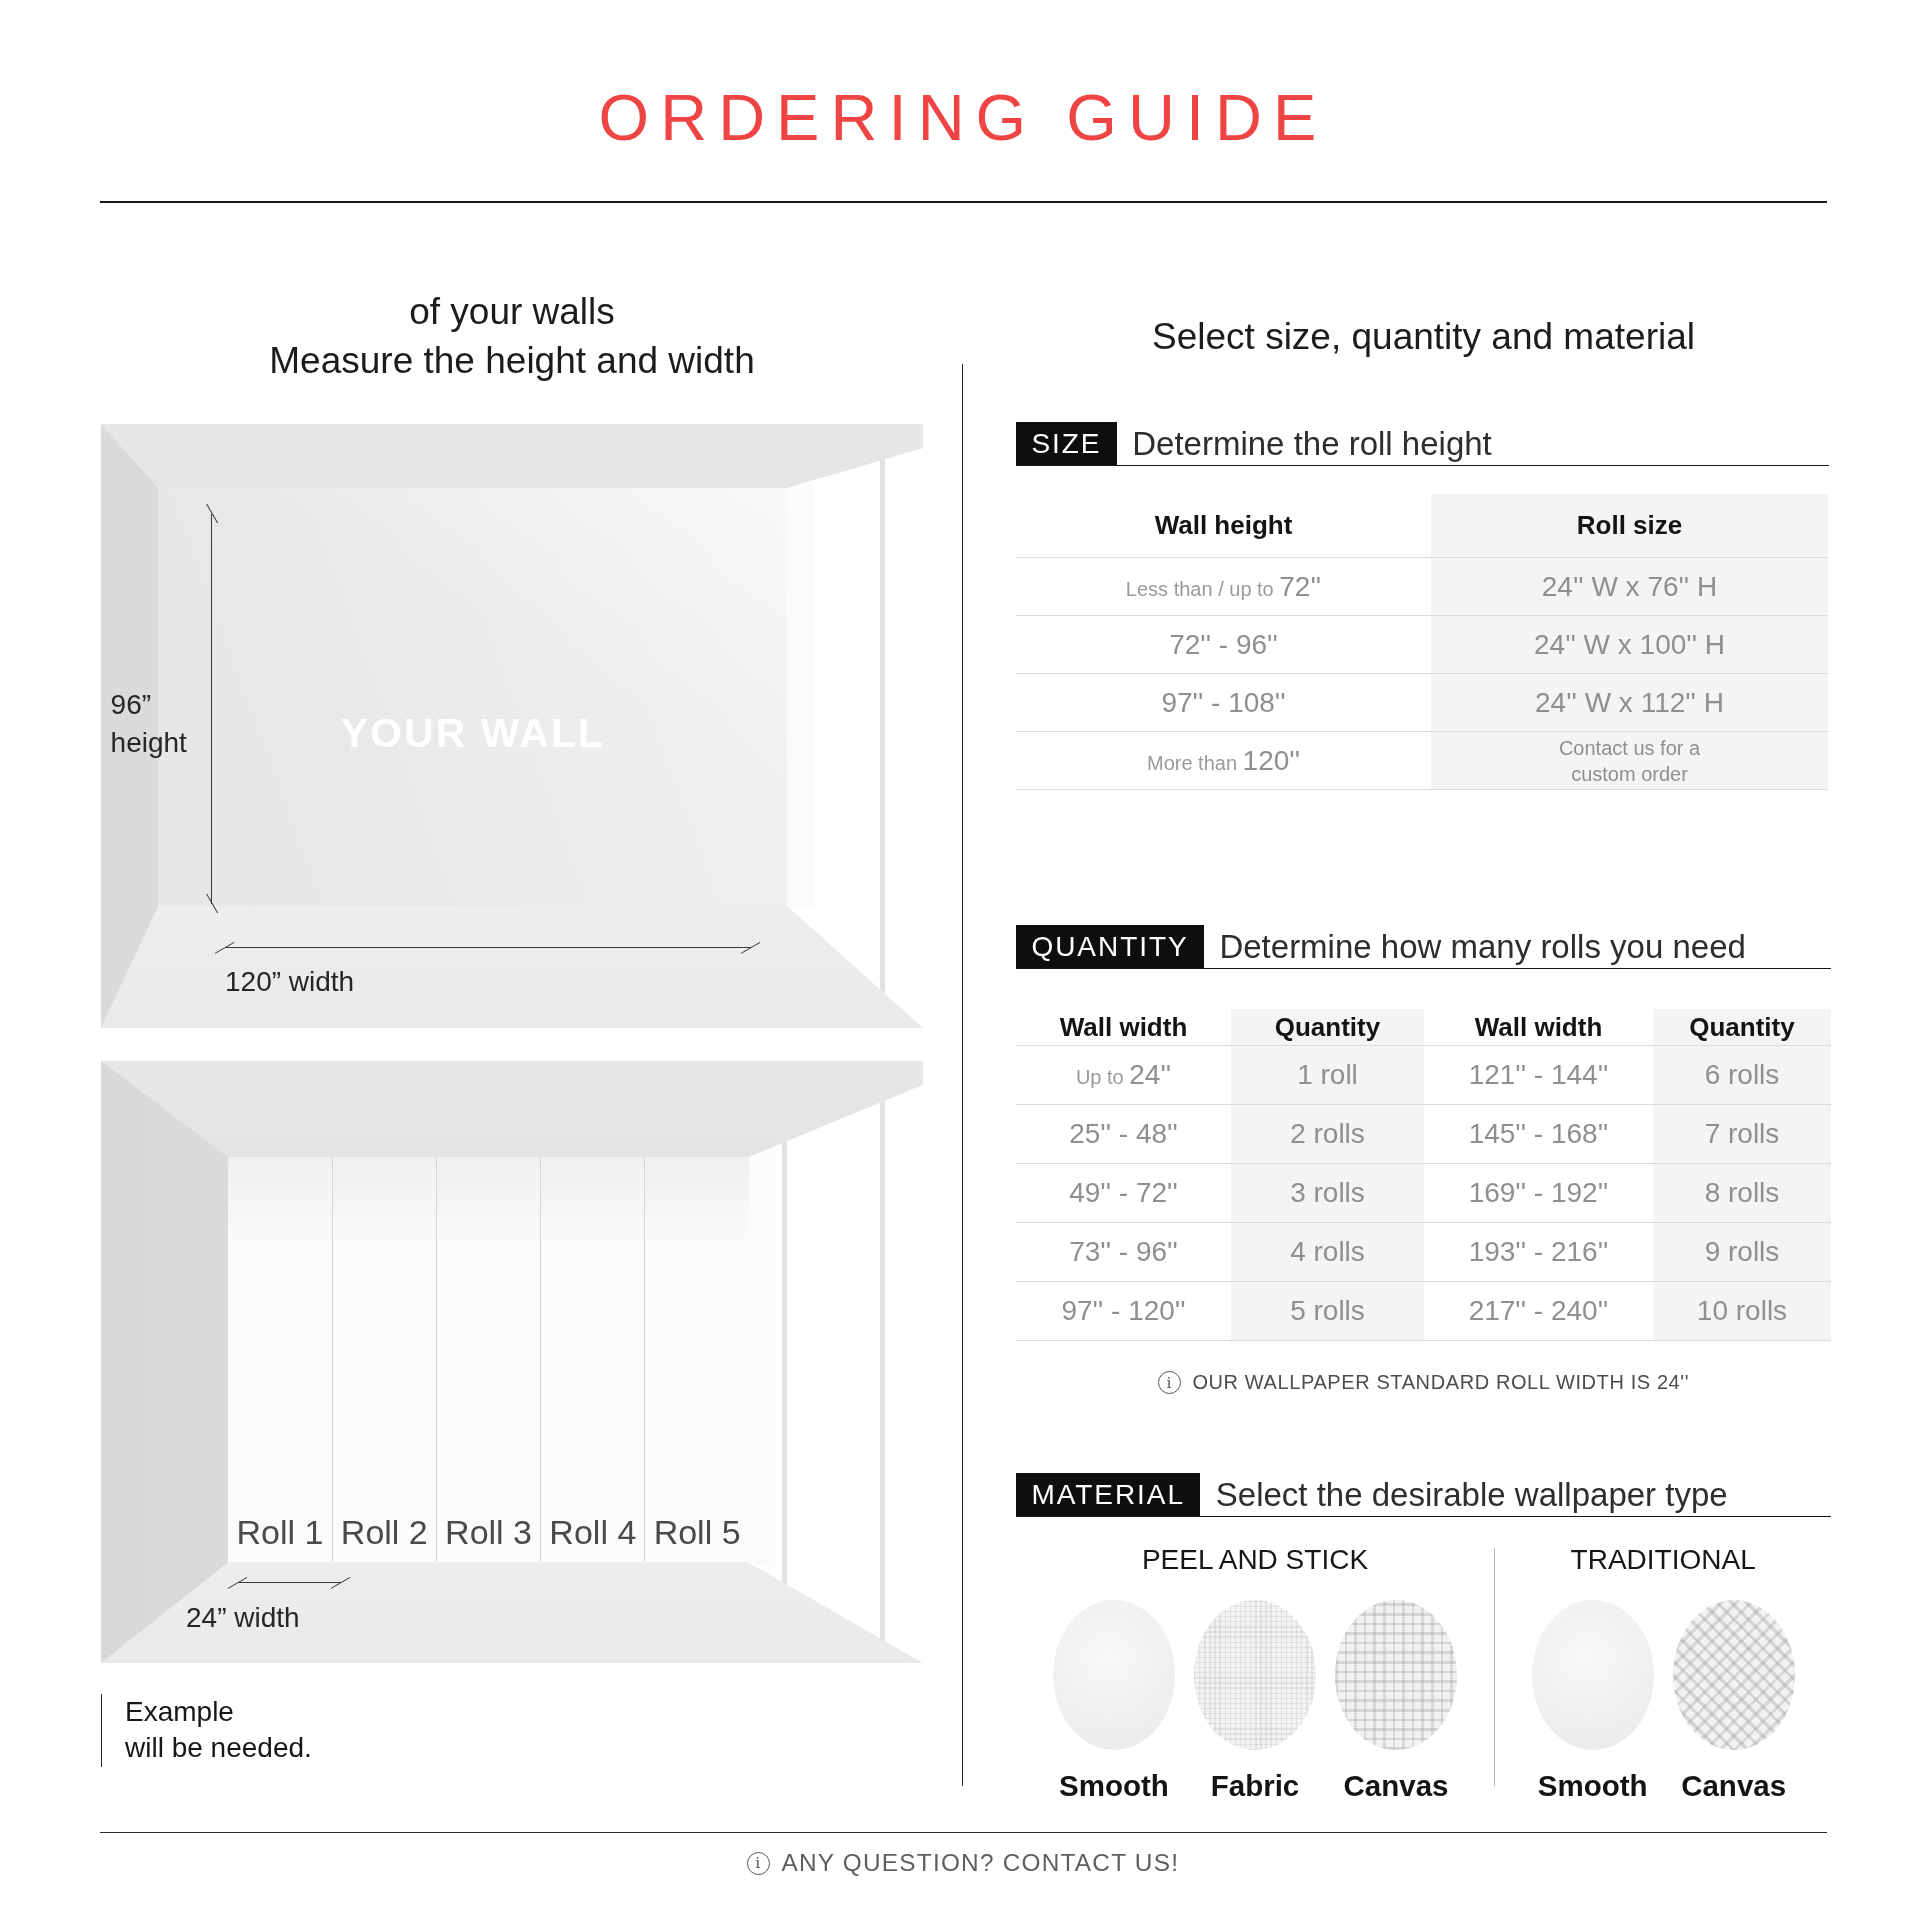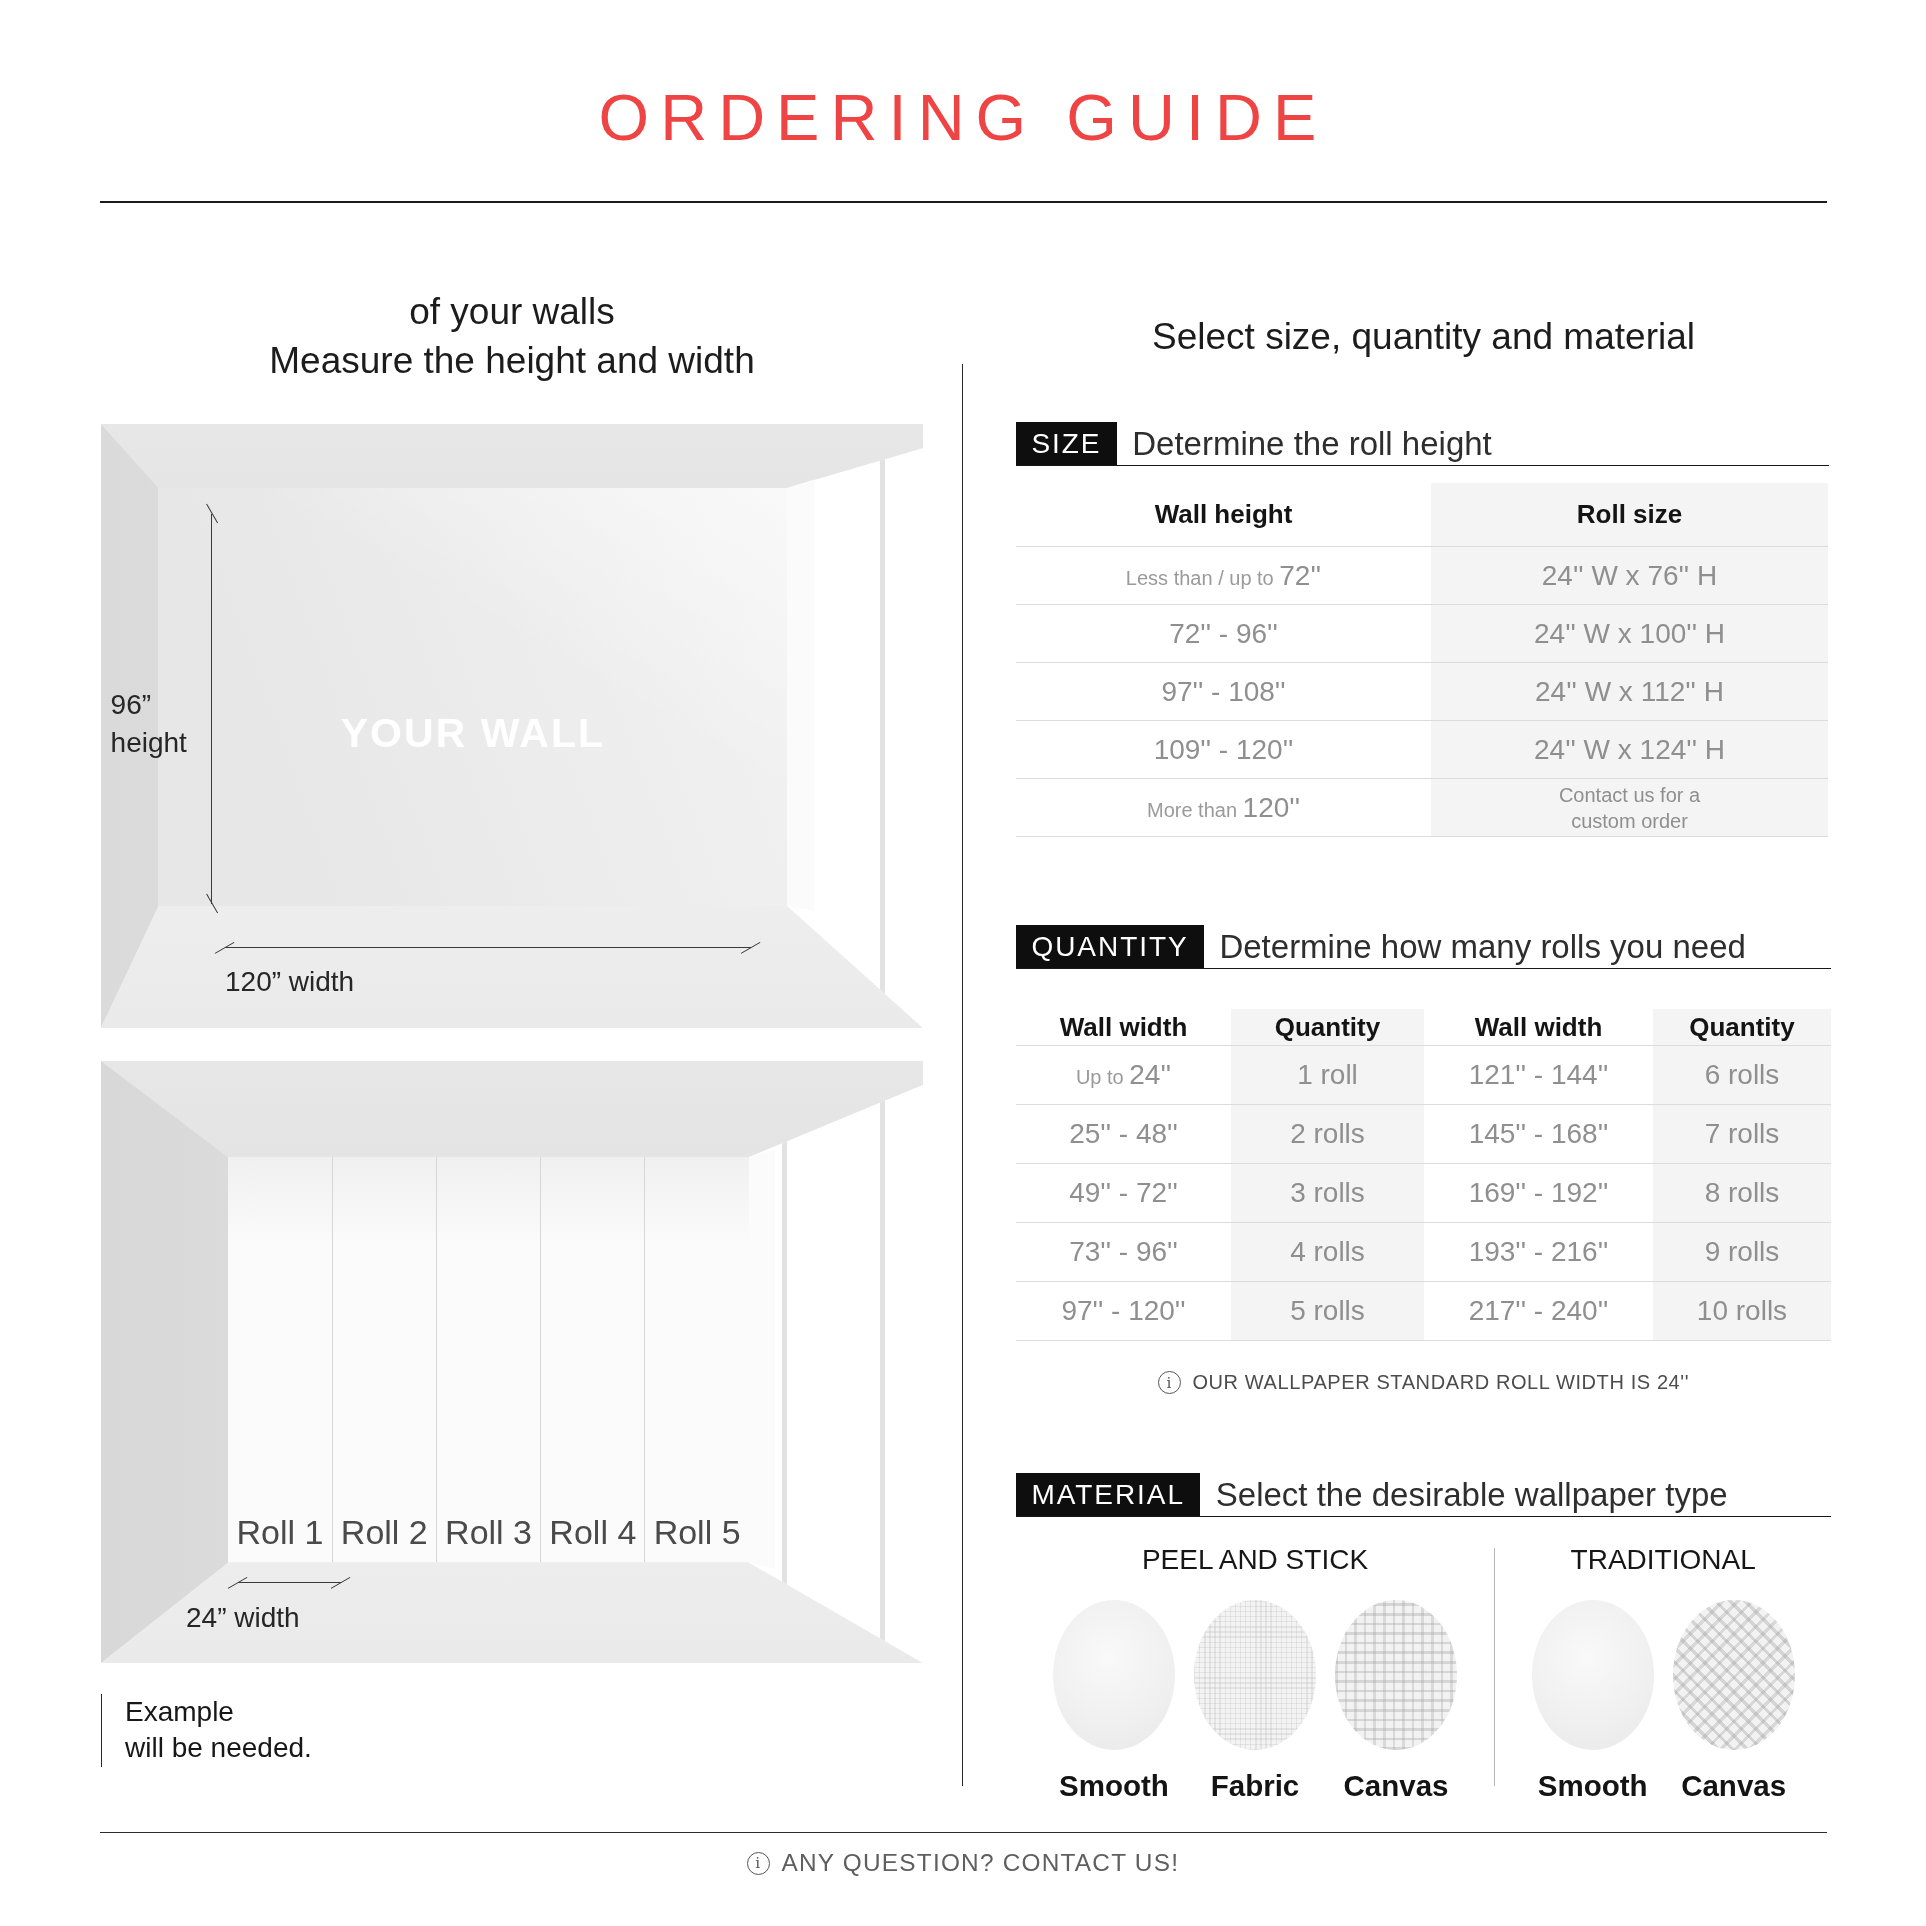--- a/index.html
+++ b/index.html
@@ -80,21 +80,21 @@
   .section-header{position:absolute;left:1016px;height:44px;border-bottom:1.9px solid #171717;
      display:flex;align-items:stretch;}
   .badge{background:var(--badge-bg);color:var(--badge-text);font-size:28px;font-weight:500;
      letter-spacing:0.07em;padding:0 15.4px;display:flex;align-items:center;}
   .section-sub{font-size:33px;color:#2e2e2e;margin-left:15.4px;align-self:center;white-space:nowrap;}
   .hdr-size{top:422px;width:813px;}
   .hdr-qty{top:925px;width:815px;}
   .hdr-mat{top:1473px;width:815px;}
 
   .table{position:absolute;left:1016px;}
-  .t-size{top:483px;width:812px;border-bottom:0.6px solid var(--sep);}
+  .t-size{top:494px;width:812px;border-bottom:0.6px solid var(--sep);}
   .t-qty{top:1009px;width:815px;border-bottom:0.6px solid var(--sep);}
   .shade{position:absolute;top:0;bottom:0;background:var(--shade);}
   .t-size .shade{left:415px;width:397px;}
   .t-qty .shade-a{left:215px;width:193px;}
   .t-qty .shade-b{left:637px;width:178px;}
   .trow{position:relative;display:flex;align-items:center;}
   .trow + .trow{border-top:0.6px solid var(--sep);}
   .t-size .h-row{height:63px;}
   .t-qty .h-row{height:36px;}
   .t-size .d-row{height:58px;}
@@ -229,24 +229,20 @@
     </div>
     <div class="trow d-row">
       <div class="cell c1"><span class="pre"></span><span>72'' - 96''</span></div>
       <div class="cell c2">24'' W x 100'' H</div>
     </div>
     <div class="trow d-row">
       <div class="cell c1"><span class="pre"></span><span>97'' - 108''</span></div>
       <div class="cell c2">24'' W x 112'' H</div>
     </div>
     <div class="trow d-row">
-      <div class="cell c1"><span class="pre"></span><span>109'' - 120''</span></div>
-      <div class="cell c2">24'' W x 124'' H</div>
-    </div>
-    <div class="trow d-row">
       <div class="cell c1"><span class="pre">More than </span><span>120''</span></div>
       <div class="cell c2 two-line">
         <div>Contact us for a</div>
         <div>custom order</div>
       </div>
     </div>
   </div>
 
   <div class="section-header hdr-qty">
     <div class="badge">QUANTITY</div>

